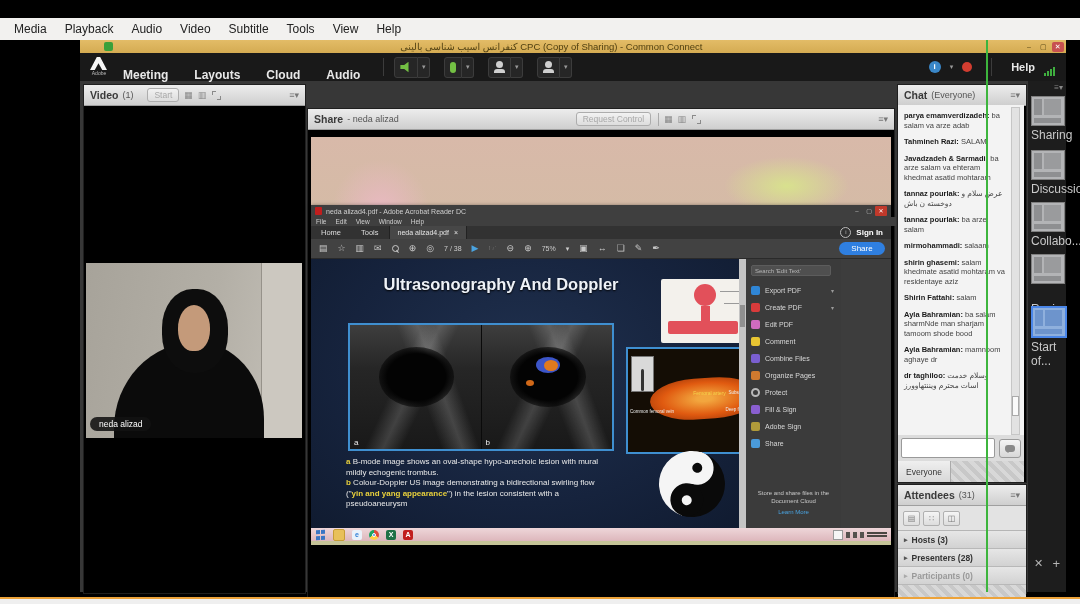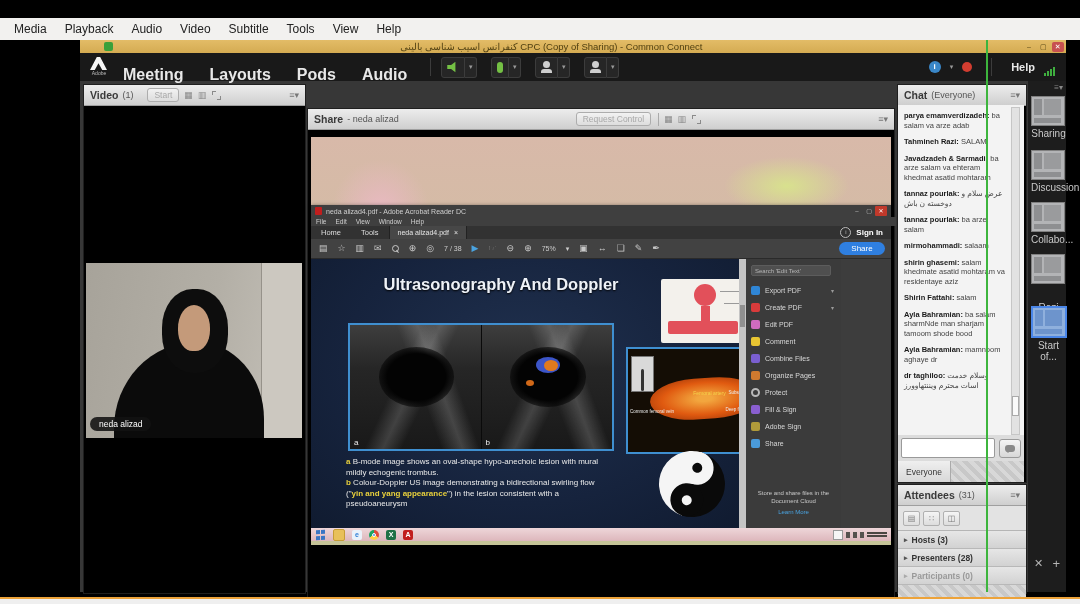--- a/index.html
+++ b/index.html
@@ -22,21 +22,21 @@
   
   #connect{left:80px;top:0;width:986px;height:552px;background:#373737;}
   #ac-titlebar{left:0;top:0;width:986px;height:13px;background:linear-gradient(#e3bc67,#d4ab52);
     display:flex;align-items:center;}
   #ac-title{width:100%;text-align:center;font-size:9.5px;color:#4f3f10;}
   .winbtn{width:13px;height:10px;margin-right:2px;font-size:7px;line-height:10px;text-align:center;
     color:#5a4a18;}
   .winbtn.close{background:#c75050;color:#fff;border-radius:2px;}
   #ac-appicon{position:absolute;left:24px;top:2px;width:9px;height:9px;background:#3aa03a;border-radius:2px;}
   #ac-menubar{left:0;top:13px;width:986px;height:28px;background:#191919;display:flex;align-items:center;}
-  .acmenu{color:#e8e8e8;font-size:16px;font-weight:bold;padding:0 13px;margin-top:16px;}
+  .acmenu{color:#e8e8e8;font-size:12px;font-weight:bold;padding:0 13px;margin-top:16px;}
   #adobe-logo{width:22px;height:20px;margin-left:8px;position:relative;}
   #adobe-logo .tri{position:absolute;left:2px;top:0;width:17px;height:13px;background:#f5f5f5;
     clip-path:polygon(0 100%,40% 0,60% 0,100% 100%,72% 100%,50% 48%,28% 100%);}
   #adobe-logo .txt{position:absolute;left:0;top:13px;width:22px;text-align:center;font-size:5px;color:#bbb;}
   .mbtn{height:19px;background:#262626;border:1px solid #3c3c3c;border-radius:3px 0 0 3px;
     display:flex;align-items:center;justify-content:center;padding:0 5px;}
   .mdrop{height:19px;width:11px;background:#262626;border:1px solid #3c3c3c;border-left:none;
     border-radius:0 3px 3px 0;color:#999;font-size:7px;display:flex;align-items:center;justify-content:center;margin-right:14px;}
   .vsep{width:1px;height:18px;background:#3c3c3c;margin:0 10px;}
   #spk-icon{width:12px;height:11px;background:#74c044;
@@ -100,21 +100,21 @@
   .att-row.dim .chev{color:#aaa;}
   #att-hatch{height:13px;background:repeating-linear-gradient(45deg,#d8d8d8 0 4px,#c8c8c8 4px 8px);}
   
   #layouts{left:948px;top:41px;width:38px;height:511px;background:#1d1d1d;}
   .thumb{position:absolute;left:3px;width:32px;height:28px;background:#b3b4b6;border:1px solid #808080;}
   .thumb .a{position:absolute;left:2px;top:2px;width:8px;height:16px;background:#8e8f91;}
   .thumb .b{position:absolute;left:12px;top:2px;width:17px;height:16px;background:#9a9b9d;}
   .thumb .c{position:absolute;left:2px;bottom:2px;width:27px;height:5px;background:#8e8f91;}
   .thumb.sel{border:2px solid #4a86e8;background:#8fb0dd;}
   .thumb.sel .a,.thumb.sel .b,.thumb.sel .c{background:#6d94cc;}
-  .thlabel{position:absolute;left:0;width:38px;text-align:center;padding-left:3px;font-size:10px;color:#c9c9c9;box-sizing:border-box;}
+  .thlabel{position:absolute;left:0;width:38px;text-align:left;padding-left:3px;font-size:12px;color:#c9c9c9;box-sizing:border-box;}
   
   #desktop{left:3px;top:28px;width:580px;height:408px;
     background:radial-gradient(closest-side at 12% 18%,#e9b9c2,rgba(0,0,0,0) 70%),
       radial-gradient(closest-side at 82% 12%,#d8e18e,rgba(0,0,0,0) 60%),
       radial-gradient(closest-side at 62% 82%,#b9cd80,rgba(0,0,0,0) 60%),
       radial-gradient(closest-side at 28% 72%,#e2abab,rgba(0,0,0,0) 55%),
       linear-gradient(#d8b9a9,#c6c498);}
   #acrobat{left:0;top:68px;width:580px;height:323px;background:#3d3d3d;box-shadow:0 1px 4px rgba(0,0,0,.6);}
   #acr-titlebar{left:0;top:0;width:580px;height:12px;background:#3f3f3f;display:flex;align-items:center;padding:0 4px;box-sizing:border-box;}
   #acr-titlebar .pdficon{width:7px;height:8px;background:#c11e1e;border-radius:1px;margin-right:4px;}
@@ -249,21 +249,21 @@
         <div class="winbtn close">✕</div>
       </div>
 
       <div class="abs" id="ac-menubar">
         <div id="adobe-logo">
           <div class="tri"></div>
           <div class="txt">Adobe</div>
         </div>
         <span class="acmenu">Meeting</span>
         <span class="acmenu">Layouts</span>
-        <span class="acmenu">Pods</span>
+        <span class="acmenu">Cloud</span>
         <span class="acmenu">Audio</span>
         <div class="vsep"></div>
         <div class="mbtn">
             <div id="spk-icon"></div>
           </div>
         <div class="mdrop">▾</div>
         <div class="mbtn">
             <div id="mic-icon"></div>
           </div>
         <div class="mdrop">▾</div>

